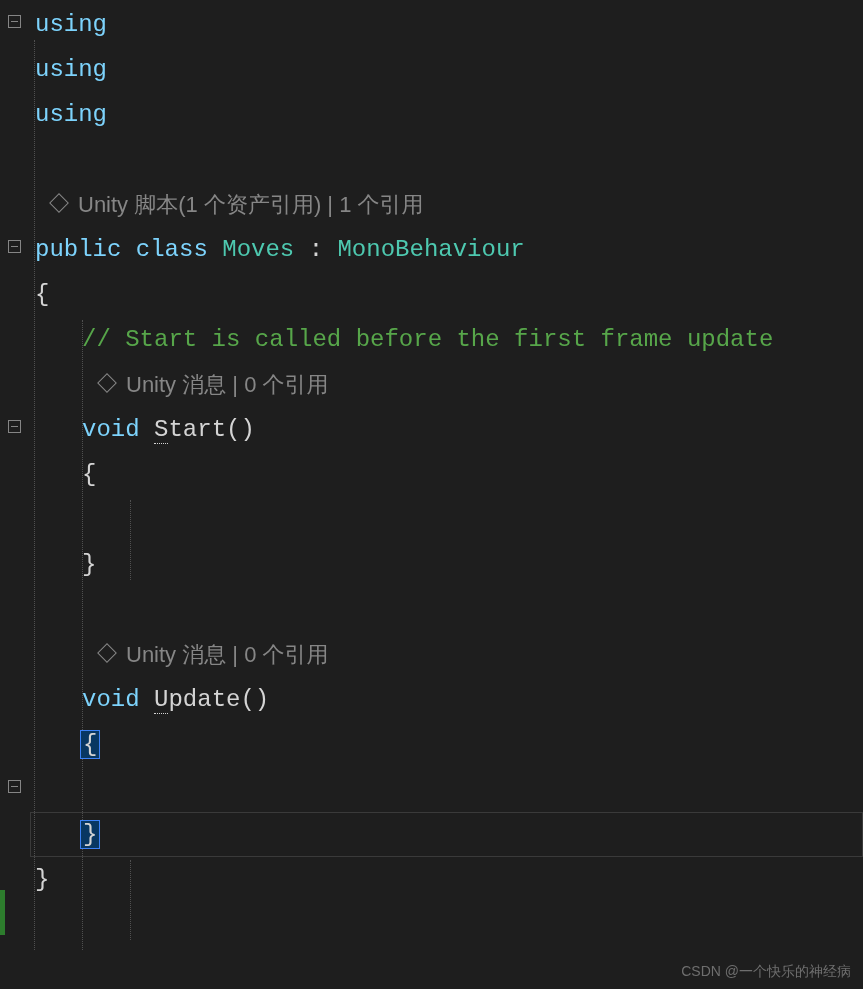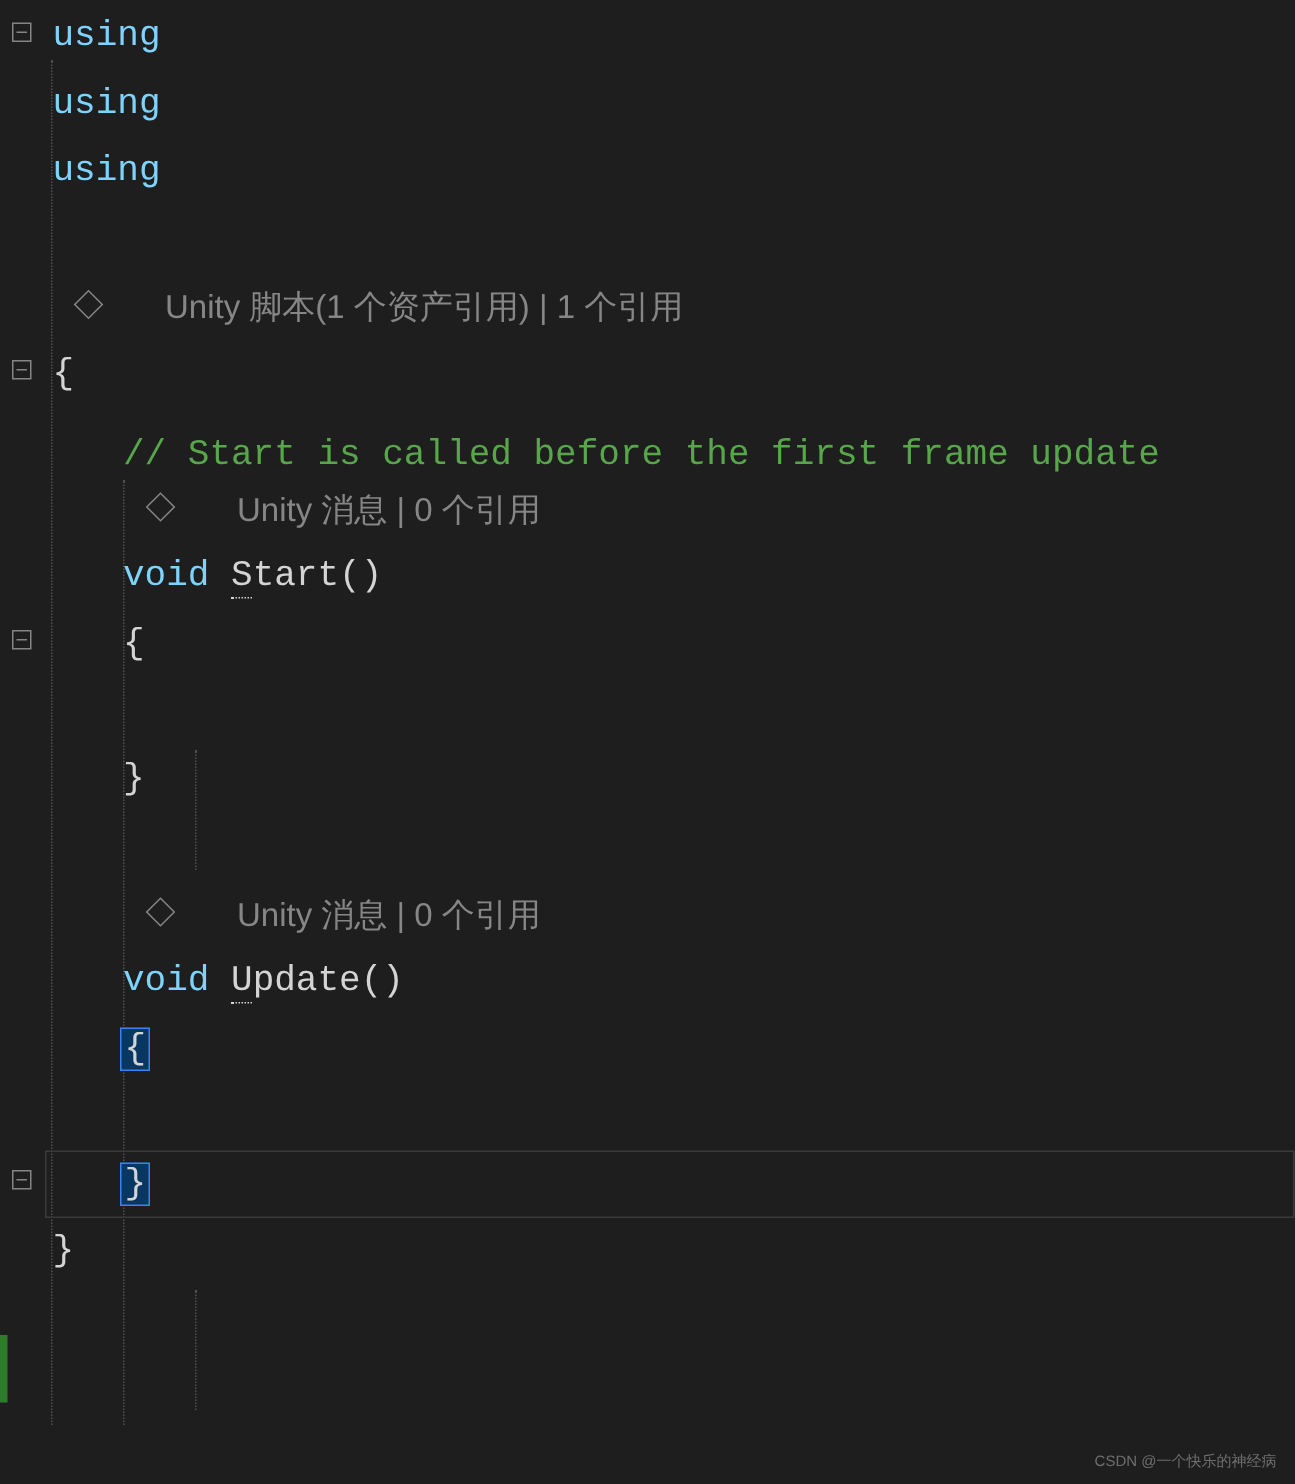--- a/index.html
+++ b/index.html
@@ -69,21 +69,20 @@
       top: 0;
     }
     .kw { color: #7dd3fc; }
     .type { color: #4ec9b0; }
     .comment { color: #57a64a; }
     .default { color: #d4d4d4; }
     .codelens {
       color: #868686;
       font-size: 22px;
       font-family: 'Microsoft YaHei', sans-serif;
-      margin-left: 32px;
     }
     .codelens-icon {
       display: inline-block;
       width: 14px;
       height: 14px;
       border: 1.5px solid #868686;
       transform: rotate(45deg);
       margin-right: 12px;
       position: relative;
       top: -2px;
@@ -105,21 +104,21 @@
       left: 0;
       right: 0;
       height: 45px;
       border: 1px solid #3a3a3a;
       pointer-events: none;
     }
     .watermark {
       position: absolute;
       bottom: 8px;
       right: 12px;
-      font-size: 10px;
+      font-size: 14px;
       color: #6e6e6e;
       font-family: 'Microsoft YaHei', sans-serif;
     }
     .left-marker {
       position: absolute;
       left: 0;
       width: 5px;
       height: 45px;
       background: #2d7d2d;
     }
@@ -158,26 +157,29 @@
       <span class="kw">using</span>
     </div>
 
     <div class="line"></div>
 
     <div class="codelens-line" style="padding-left:22px;">
       <span class="codelens-icon"></span>
       <span class="codelens">Unity 脚本(1 个资产引用) | 1 个引用</span>
     </div>
 
+    <div class="line">
+      <span class="kw">public class</span><span class="type"> Moves</span><span class="default"> : </span><span class="type">MonoBehaviour</span>
+    </div>
 
     <div class="line">
       <span class="default">{</span>
     </div>
 
-    <div class="line" style="padding-left:52px;align-items:flex-end;">
+    <div class="line" style="padding-left:52px;">
       <span class="comment">// Start is called before the first frame update</span>
     </div>
 
     <div class="codelens-line" style="padding-left:70px;">
       <span class="codelens-icon"></span>
       <span class="codelens">Unity 消息 | 0 个引用</span>
     </div>
 
     <div class="line" style="padding-left:52px;">
       <span class="kw">void</span><span class="default"> <span class="underline">S</span>tart</span><span class="default">()</span>

